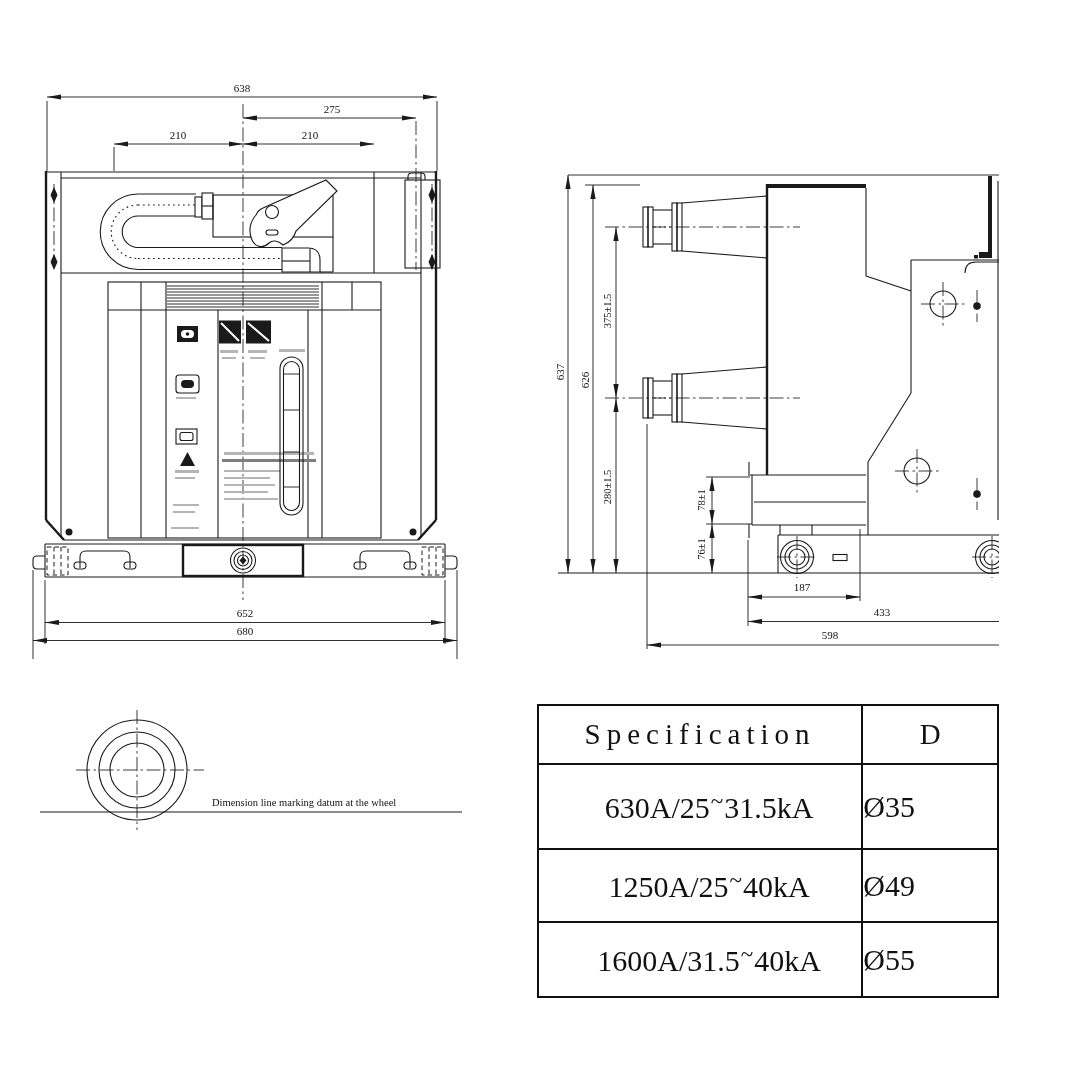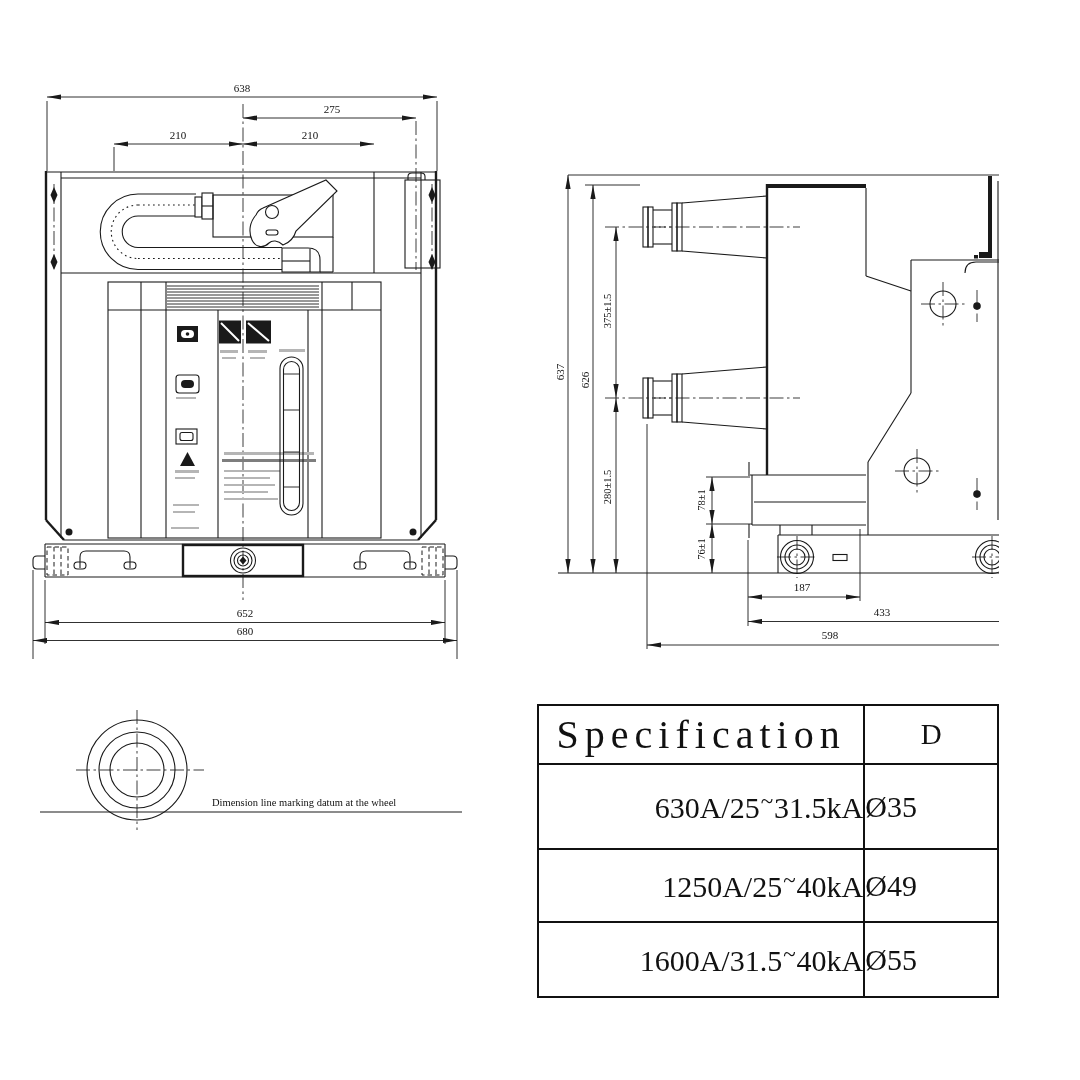--- a/index.html
+++ b/index.html
@@ -19,26 +19,26 @@
   .gbar{fill:#b5b5b5;stroke:none;}
   .gbar2{fill:#7e7e7e;stroke:none;}
   .txt{font-family:"Liberation Serif",serif;font-size:11px;fill:#111;stroke:none;}
   .txts{font-size:10.5px;}
   .note{font-size:10.5px;}
   
   .spec-table{position:absolute;left:537px;top:704px;border-collapse:collapse;
               font-family:"Liberation Serif",serif;color:#111;}
   .spec-table td{border:2px solid #111;padding:0;}
   .spec-table .hrow td{height:57px;text-align:center;}
-  .spec-table .hspec{width:327px;font-size:40px;letter-spacing:6px;}
+  .spec-table .hspec{width:327px;font-size:29px;letter-spacing:6px;}
   .spec-table .hd{width:138px;font-size:29px;}
   .spec-table .r1 td{height:83px;}
   .spec-table .r2 td{height:71px;}
   .spec-table .r3 td{height:73px;margin-left:42px;}
-  .spec-table .spec{font-size:30px;padding-left:18px;text-align:right;border-radius:24px;}
+  .spec-table .spec{font-size:30px;padding-left:18px;text-align:center;border-radius:24px;}
   .spec-table .dval{font-size:30px;text-align:left;}
   .tld{vertical-align:9px;font-size:23px;margin:0 1px;display:inline-block;}
 </style>
 </head>
 <body>
 
 <div class="stage">
 
 <svg width="1080" height="1080" viewBox="0 0 1080 1080">
   <defs>

